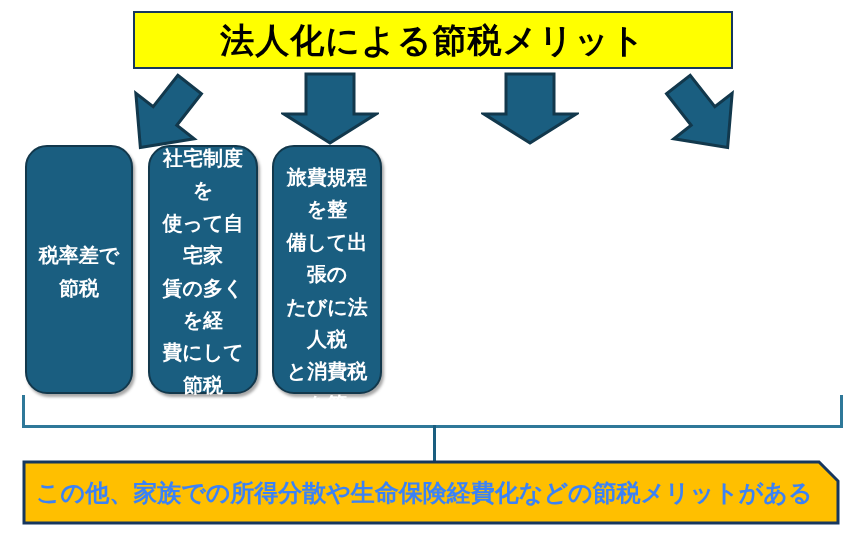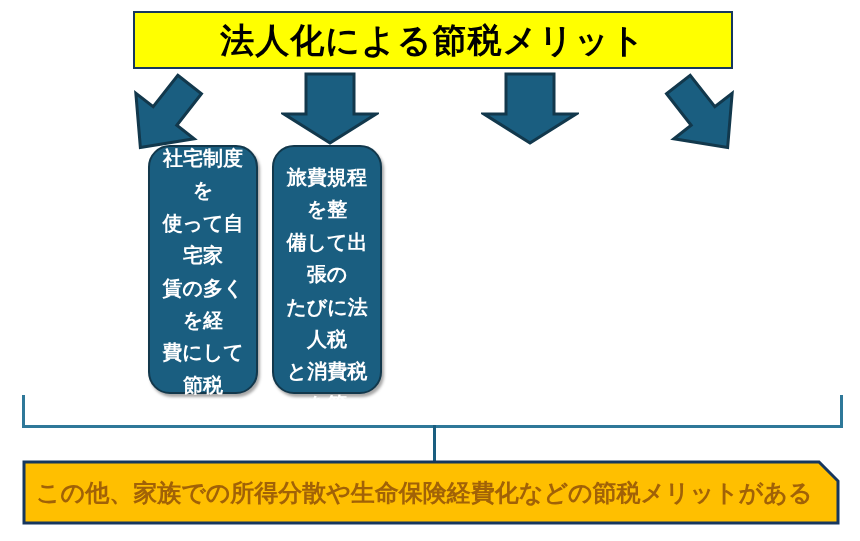--- a/index.html
+++ b/index.html
@@ -124,21 +124,21 @@
   }
   .bottom-banner .banner-text {
     position: absolute;
     left: 14px;
     top: 0;
     height: 65px;
     display: flex;
     align-items: center;
     font-size: 24px;
     font-weight: bold;
-    color: #a16207;
+    color: #3b82f6;
     white-space: nowrap;
     letter-spacing: 0px;
   }
 </style>
 </head>
 <body>
 
 <div id="stage">
 
   <div class="title-banner">
@@ -166,20 +166,23 @@
   </div>
 
   <div class="arrow" id="arrow-4" style="left:644px; top:72px; width:118px; height:88px;">
     <svg viewBox="0 0 118 88" width="118" height="88" aria-hidden="true">
       <g transform="rotate(-38 59 44)">
         <polygon points="44,4 74,4 74,44 96,44 59,84 22,44 44,44" fill="#1A5E80" stroke="#12384C" stroke-width="3" stroke-linejoin="miter"></polygon>
       </g>
     </svg>
   </div>
 
+  <div class="pbox v-center" id="pbox-1">
+    <span class="pbox-text">税率差で節税</span>
+  </div>
 
   <div class="pbox v-center" id="pbox-2">
     <span class="pbox-text">社宅制度を
 使って自宅家
 賃の多くを経
 費にして節税</span>
   </div>
 
   <div class="pbox v-top" id="pbox-3">
     <span class="pbox-text">旅費規程を整

